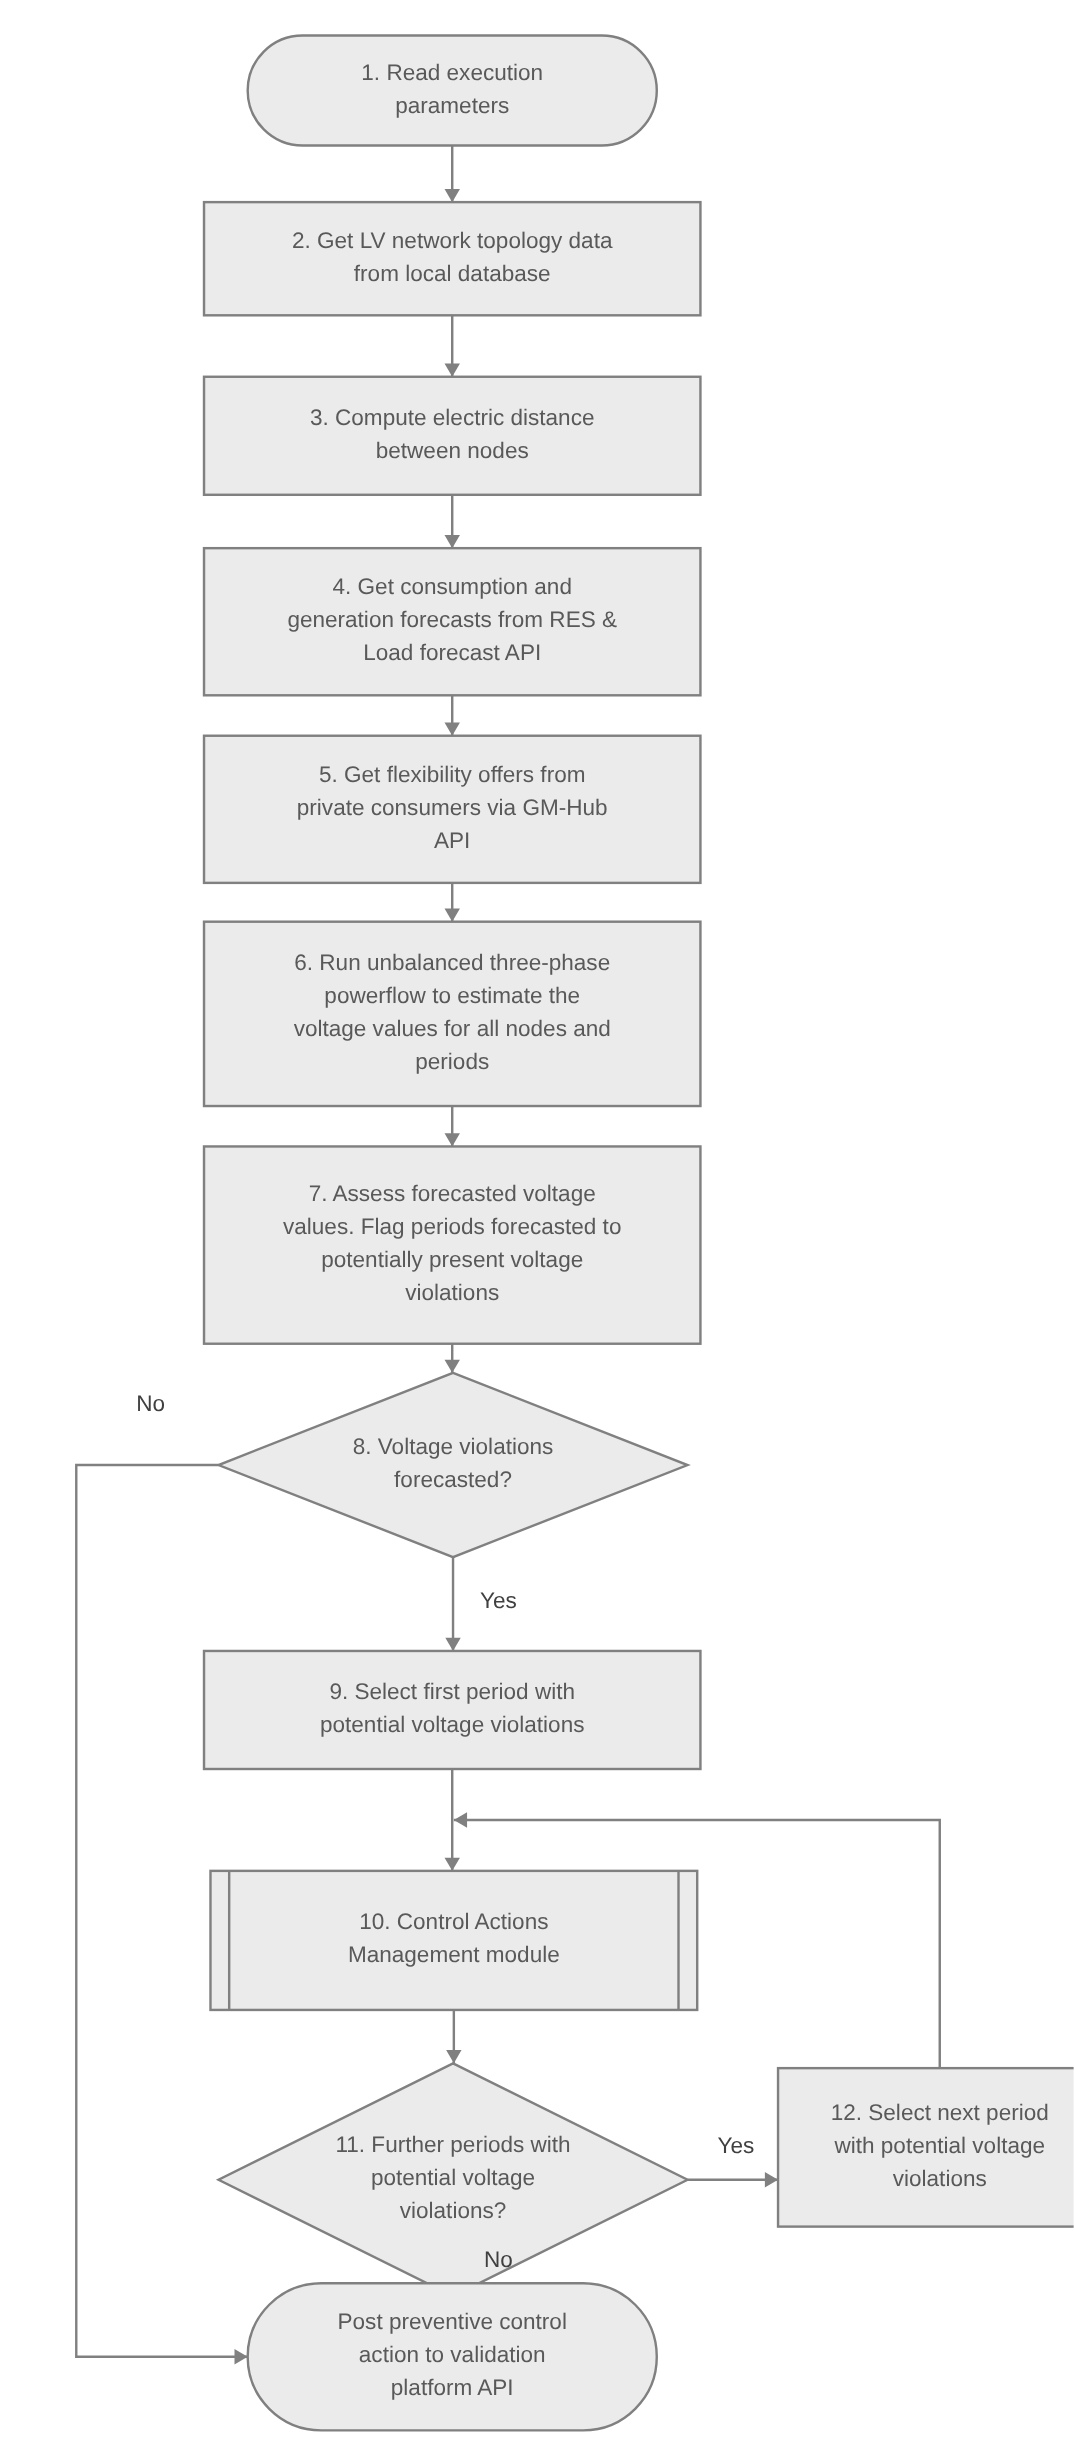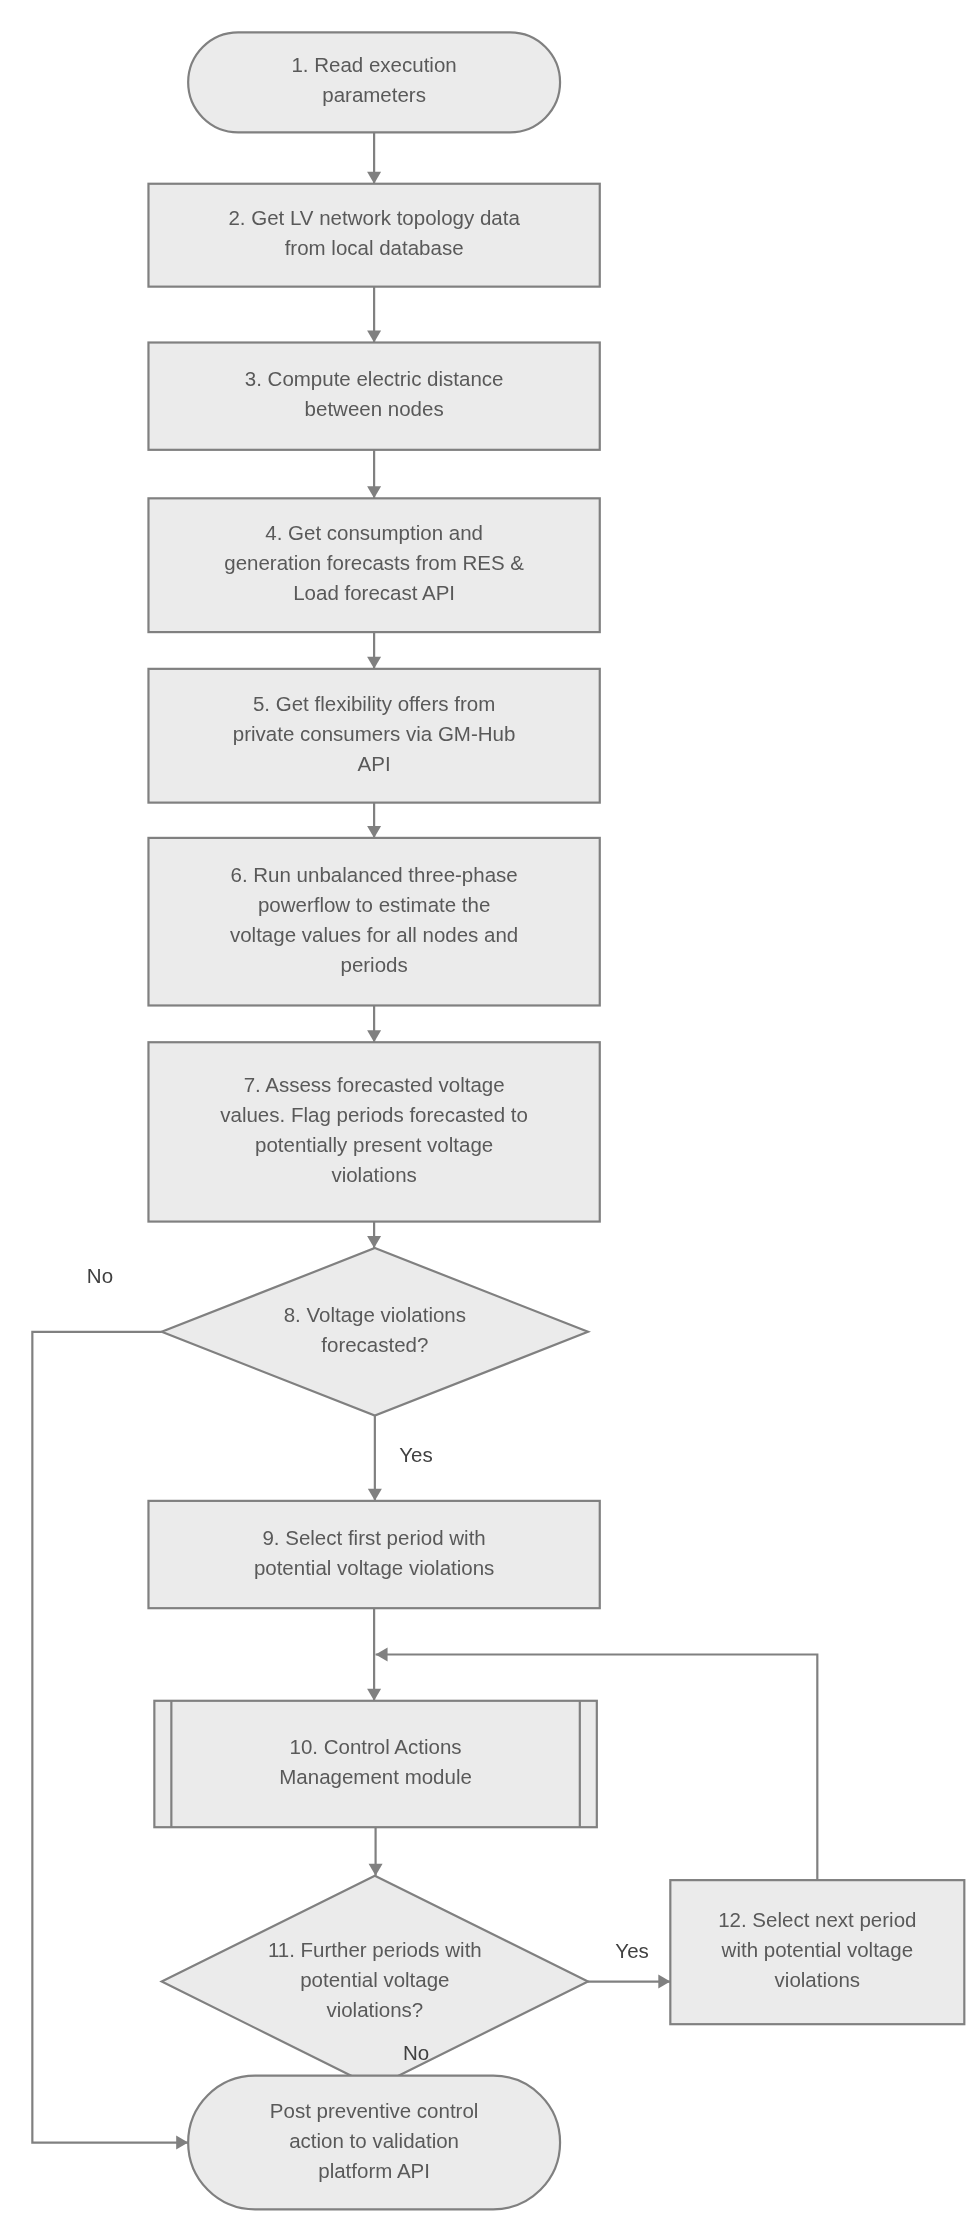--- a/index.html
+++ b/index.html
@@ -10,20 +10,21 @@
   body {
     width: 976px;
     height: 2237px;
     font-family: "Liberation Sans", sans-serif;
     overflow: hidden;
   }
   #flowchart-root {
     position: relative;
     width: 840px;
     height: 2237px;
+    margin-left: 37px;
   }
   svg.fc {
     display: block;
     width: 976px;
     height: 2237px;
   }
   .node-shape {
     fill: #ebebeb;
     stroke: #808080;
     stroke-width: 2.2;

